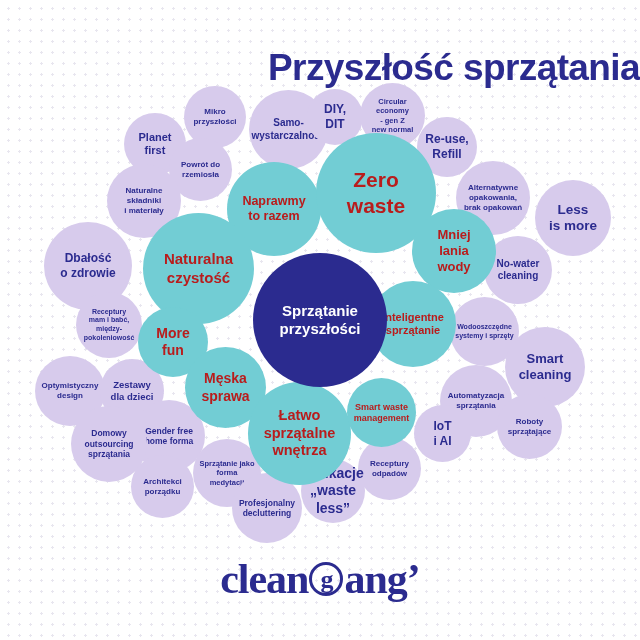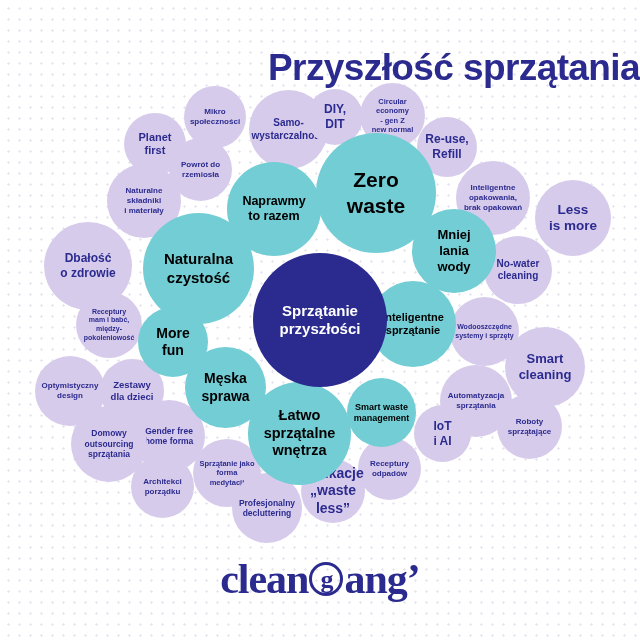--- a/index.html
+++ b/index.html
@@ -62,21 +62,21 @@
     padding: 4px;
   }
 
   .bubble.lavender {
     background-color: #d7cbec;
     color: #2b2b8f;
     font-weight: 700;
   }
   .bubble.teal {
     background-color: #72cdd4;
-    color: #000000;
+    color: #b91c1c;
     font-weight: 700;
   }
   .bubble.navy {
     background-color: #2b2b8f;
     color: #ffffff;
     font-weight: 700;
   }
 
   
   #logo {
@@ -119,37 +119,37 @@
 <body>
 
 <div id="poster">
 
   <h1 id="title">Przyszłość sprzątania</h1>
 
   <div id="bubbles">
       <div class="bubble lavender" style="left: 124px; top: 113px; width: 62px; height: 62px; font-size: 11px;"><span>Planet
 first</span></div>
       <div class="bubble lavender" style="left: 184px; top: 86px; width: 62px; height: 62px; font-size: 8px;"><span>Mikro
-społeczności</span></div>
+przyszłości</span></div>
       <div class="bubble lavender" style="left: 249px; top: 90px; width: 79px; height: 79px; font-size: 10px;"><span>Samo-
 wystarczalność</span></div>
       <div class="bubble lavender" style="left: 307px; top: 89px; width: 56px; height: 56px; font-size: 12px;"><span>DIY,
 DIT</span></div>
       <div class="bubble lavender" style="left: 360px; top: 83px; width: 65px; height: 65px; font-size: 7.5px;"><span>Circular
 economy
 - gen Z
 new normal</span></div>
       <div class="bubble lavender" style="left: 169px; top: 138px; width: 63px; height: 63px; font-size: 8px;"><span>Powrót do
 rzemiosła</span></div>
       <div class="bubble lavender" style="left: 107px; top: 164px; width: 74px; height: 74px; font-size: 8px;"><span>Naturalne
 składniki
 i materiały</span></div>
       <div class="bubble lavender" style="left: 417px; top: 117px; width: 60px; height: 60px; font-size: 12px;"><span>Re-use,
 Refill</span></div>
-      <div class="bubble lavender" style="left: 456px; top: 161px; width: 74px; height: 74px; font-size: 8px;"><span>Inteligentne
+      <div class="bubble lavender" style="left: 456px; top: 161px; width: 74px; height: 74px; font-size: 8px;"><span>Alternatywne
 opakowania,
 brak opakowań</span></div>
       <div class="bubble lavender" style="left: 44px; top: 222px; width: 88px; height: 88px; font-size: 12px;"><span>Dbałość
 o zdrowie</span></div>
       <div class="bubble lavender" style="left: 535px; top: 180px; width: 76px; height: 76px; font-size: 13.5px;"><span>Less
 is more</span></div>
       <div class="bubble lavender" style="left: 484px; top: 236px; width: 68px; height: 68px; font-size: 10px;"><span>No-water
 cleaning</span></div>
       <div class="bubble lavender" style="left: 76px; top: 292px; width: 66px; height: 66px; font-size: 7px;"><span>Receptury
 mam i babć,

